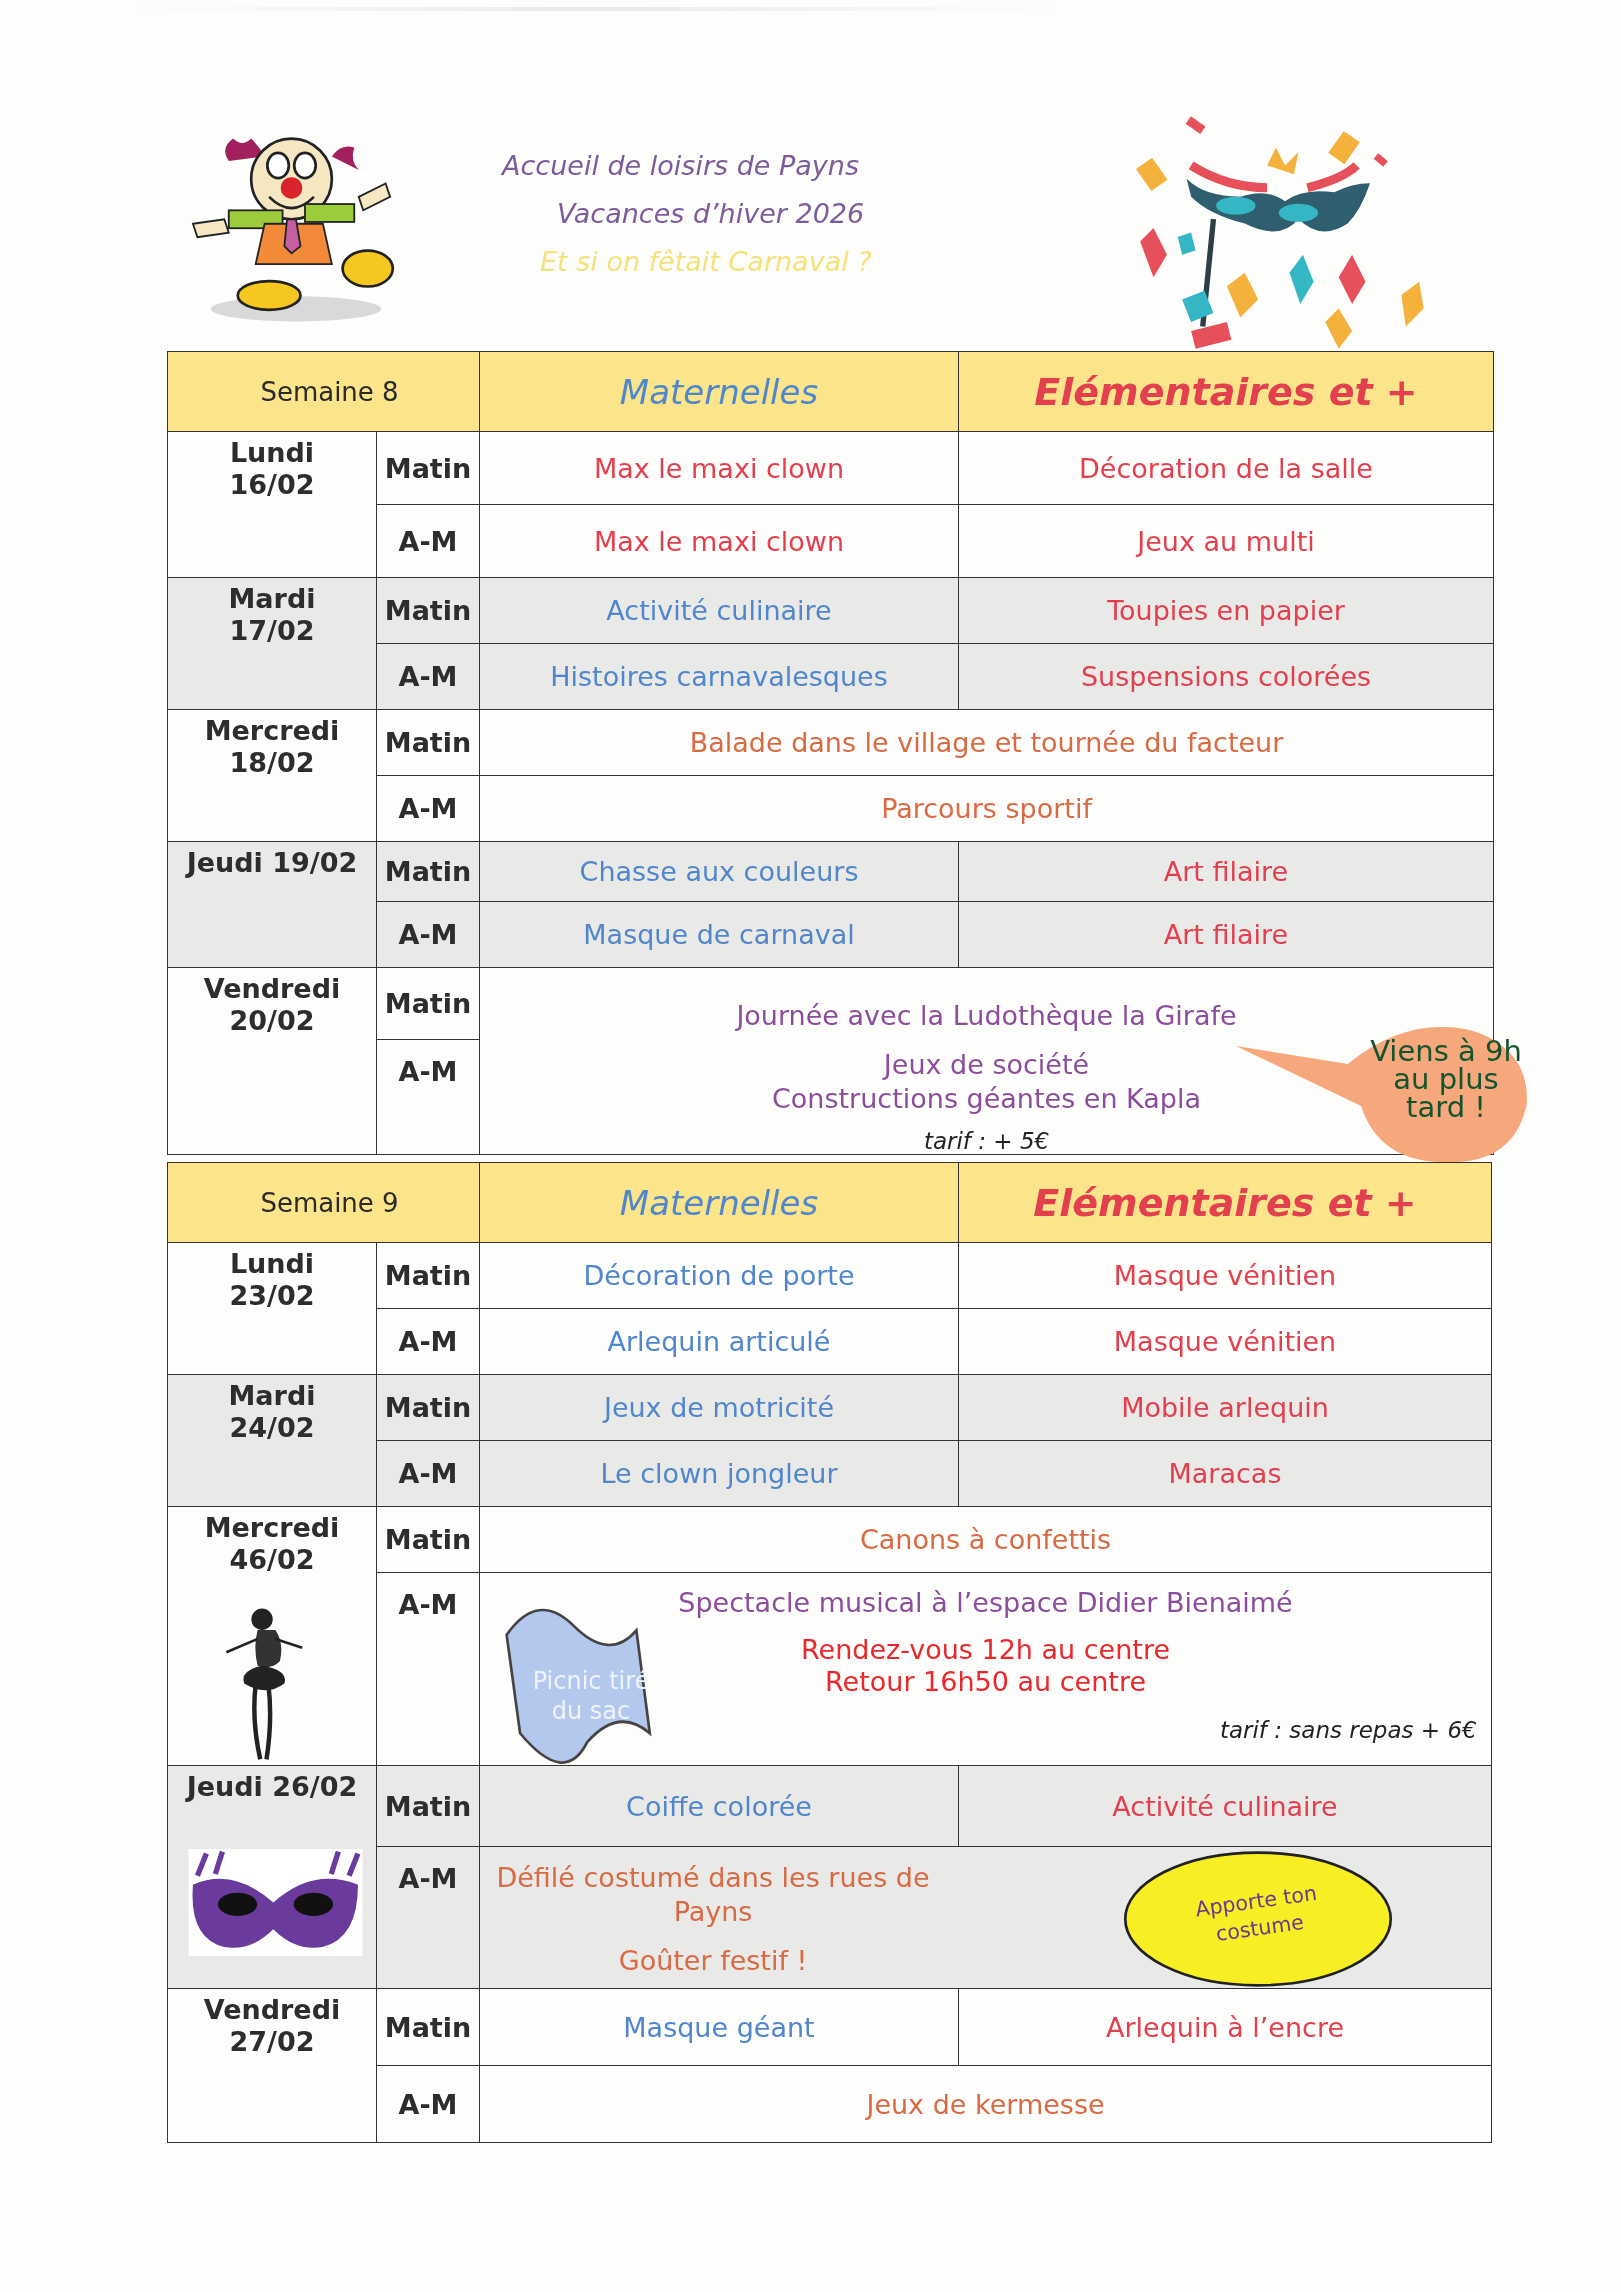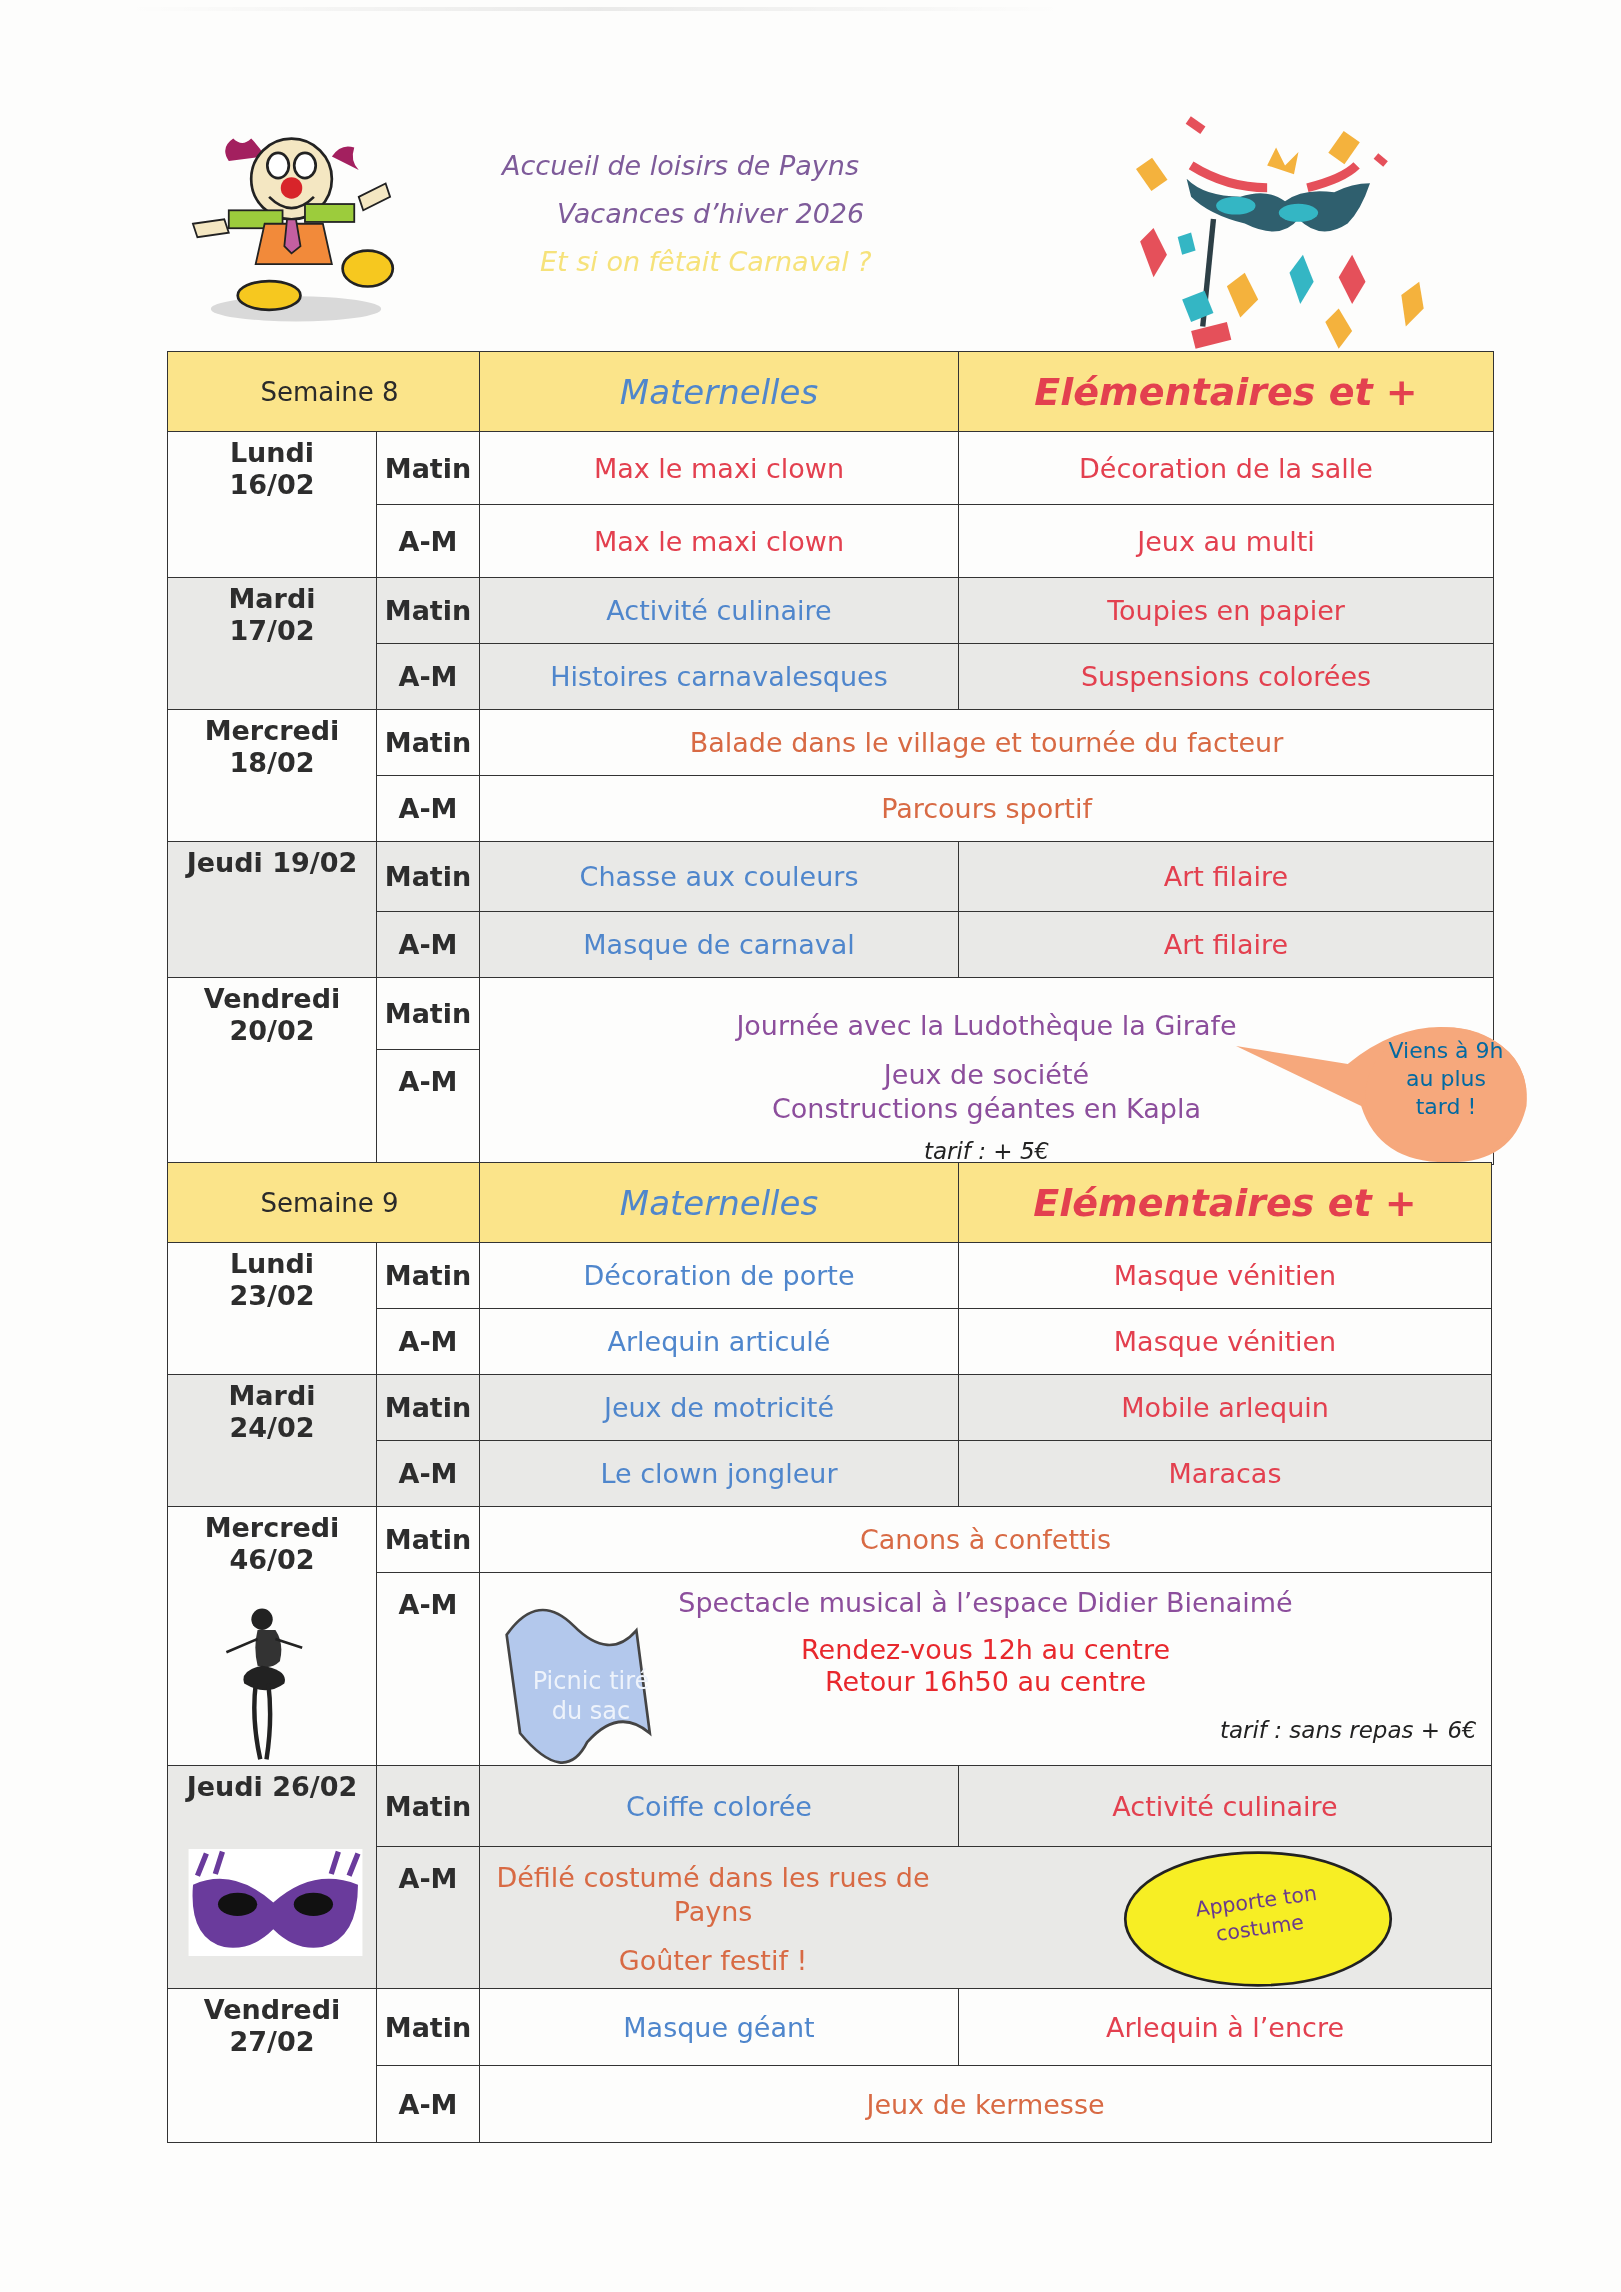--- a/index.html
+++ b/index.html
@@ -125,21 +125,21 @@
   <tr style="height:66px">
     <td rowspan="2" class="day"><span>Mercredi</span><br><span>18/02</span></td>
     <td class="slot">Matin</td>
     <td colspan="2" class="c-both">Balade dans le village et tournée du facteur</td>
   </tr>
   <tr style="height:66px">
     <td class="slot">A-M</td>
     <td colspan="2" class="c-both">Parcours sportif</td>
   </tr>
 
-  <tr class="gray" style="height:70px">
+  <tr class="gray" style="height:60px">
     <td rowspan="2" class="day">Jeudi 19/02</td>
     <td class="slot">Matin</td>
     <td class="c-mat">Chasse aux couleurs</td>
     <td class="c-ele">Art filaire</td>
   </tr>
   <tr class="gray" style="height:66px">
     <td class="slot">A-M</td>
     <td class="c-mat">Masque de carnaval</td>
     <td class="c-ele">Art filaire</td>
   </tr>
@@ -157,21 +157,21 @@
   <tr style="height:109px">
     <td class="slot" style="vertical-align:top; padding-top:16px;">A-M</td>
   </tr>
 </tbody>
   </table>
 
 <svg class="bubble" style="left:1227px; top:1021px; width:313px; height:143px;" viewBox="0 0 350 160">
   <path d="M10 28 L135 48 Q200 -5 270 10 Q340 30 335 95 Q320 160 245 158 Q170 158 150 95 Z" fill="#f6a87c"></path>
   <ellipse cx="245" cy="82" rx="90" ry="75" fill="#f6a87c"></ellipse>
 </svg>
-<div style="position:absolute; left:1370px; top:1037px; width:152px; text-align:center; font-size:22px; line-height:28px; color:#0369a1;">
+<div style="position:absolute; left:1370px; top:1037px; width:152px; text-align:center; font-size:29px; line-height:28px; color:#14532d;">
   <div>Viens à 9h</div>
   <div>au plus</div>
   <div>tard !</div>
 </div>
 
 <table class="sched" style="top:1162px; width:1324px;">
   <colgroup>
       <col style="width:209px">
       <col style="width:103px">
       <col style="width:479px">

